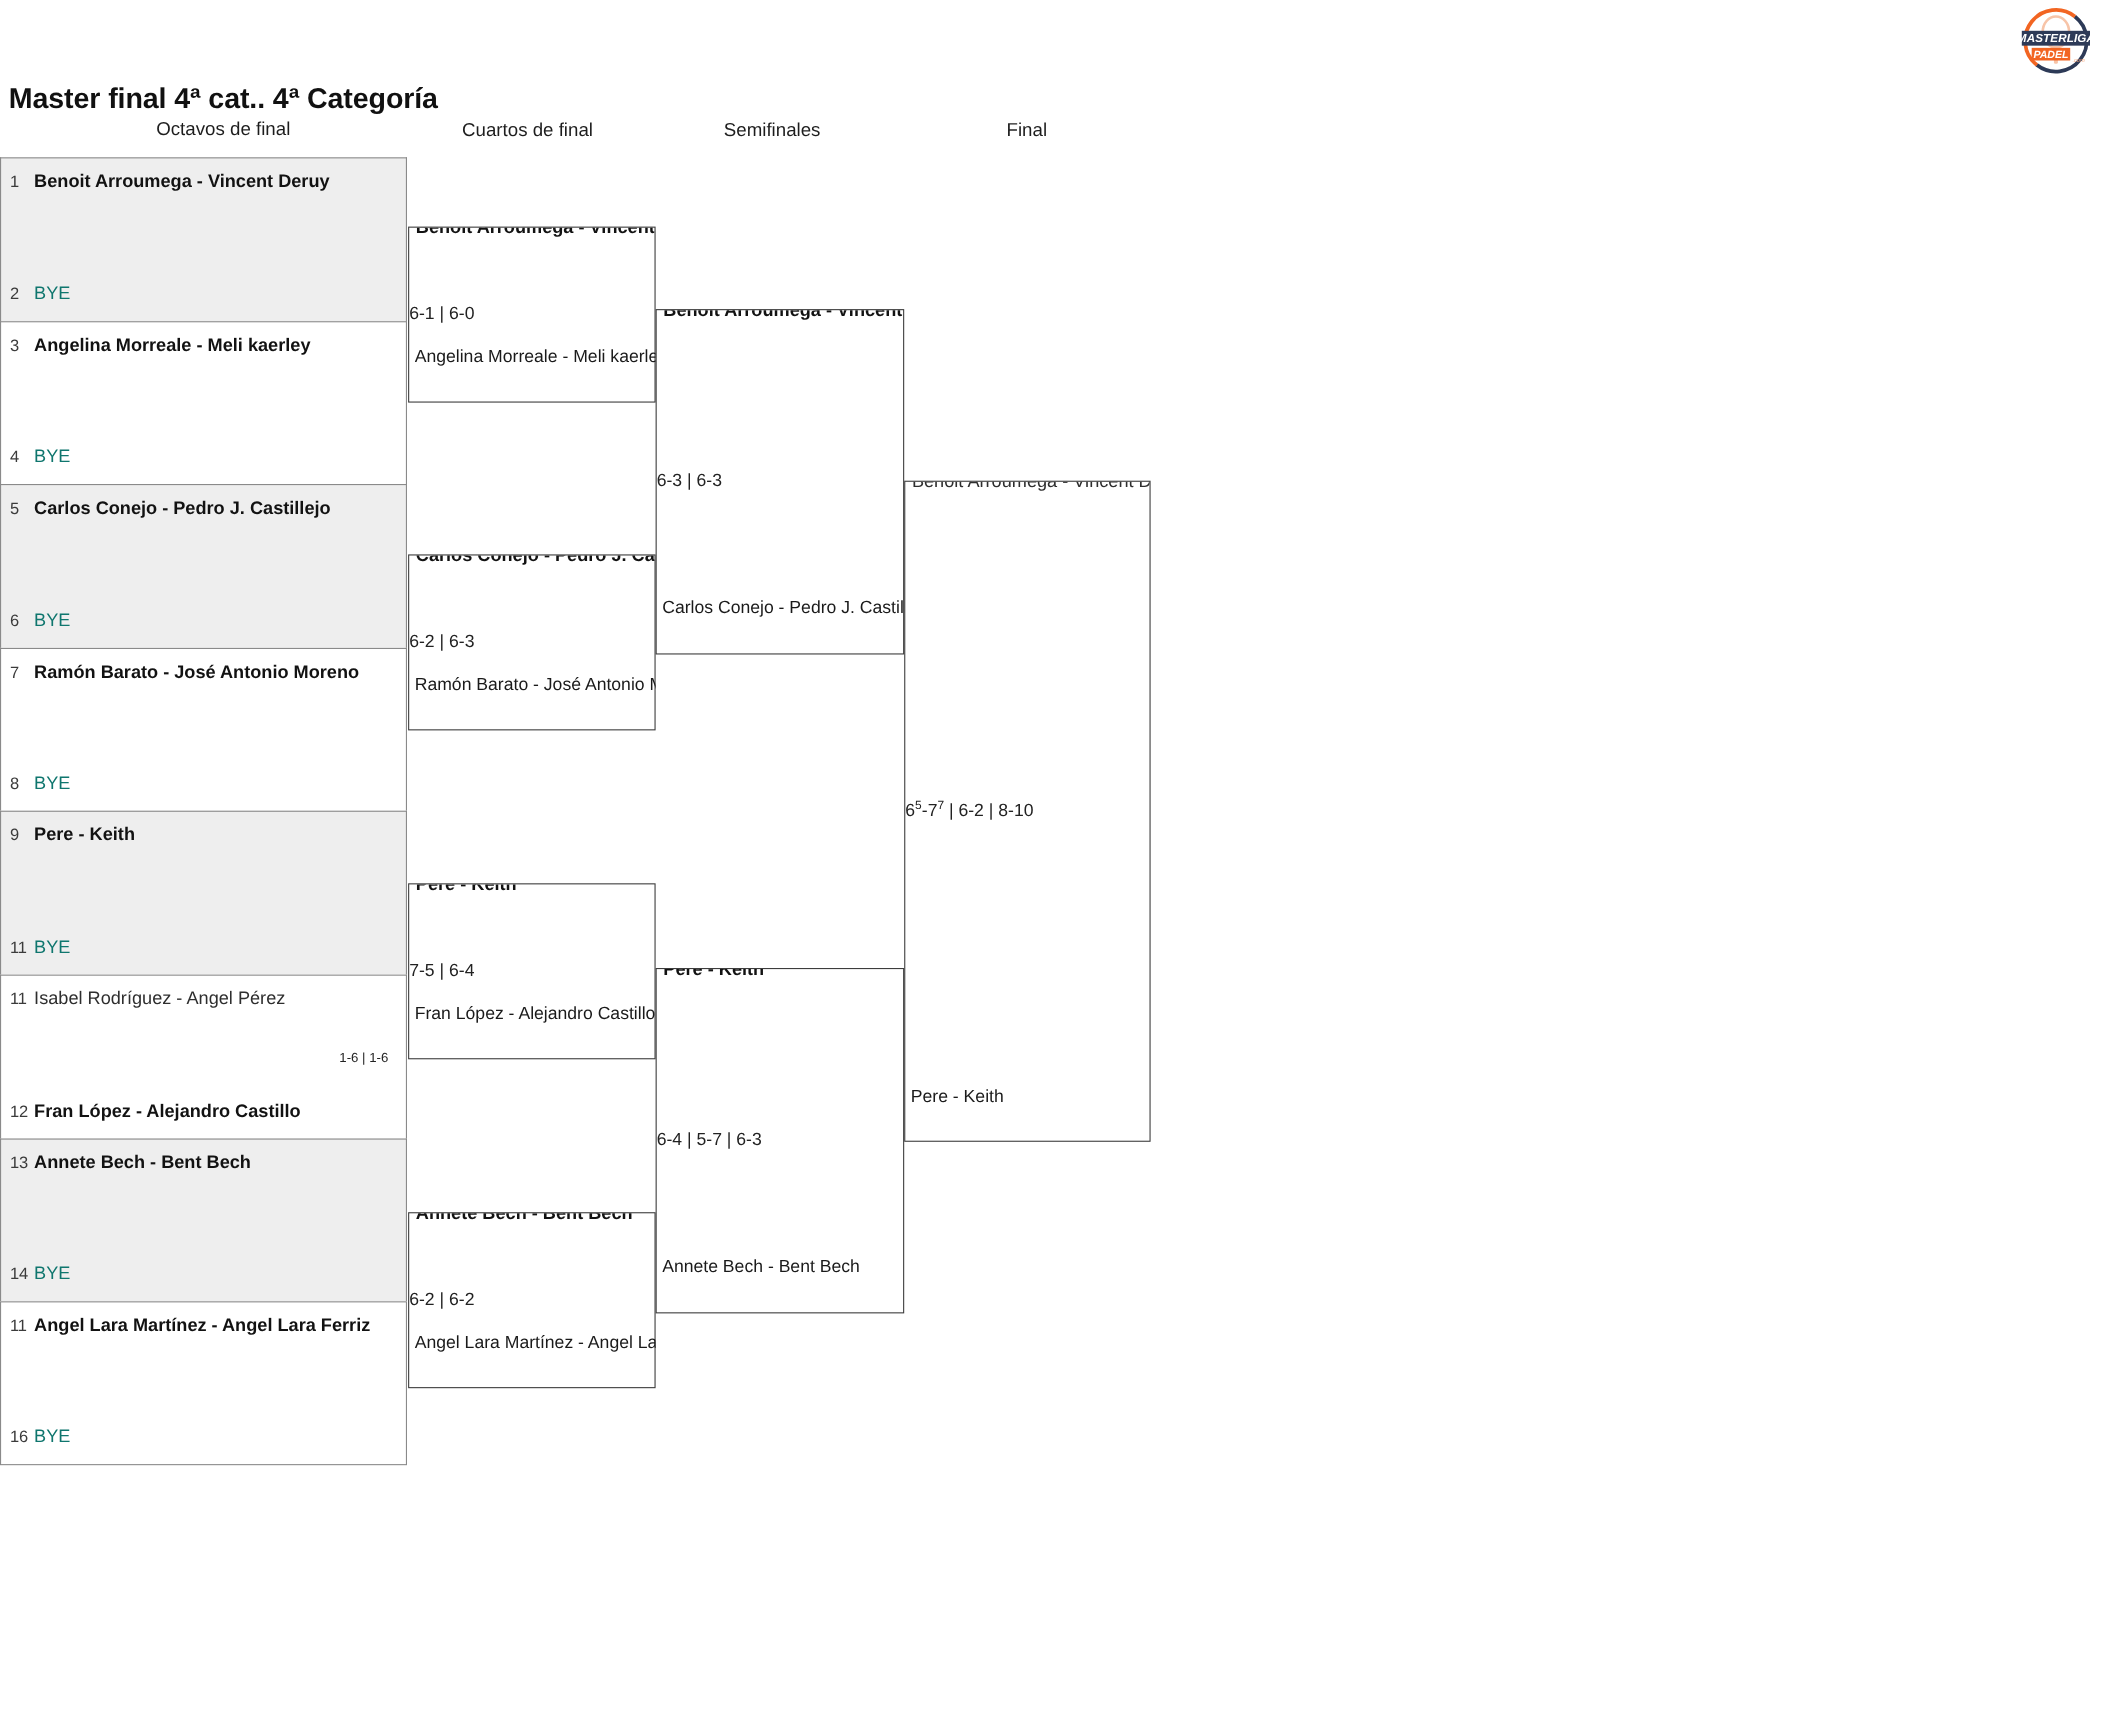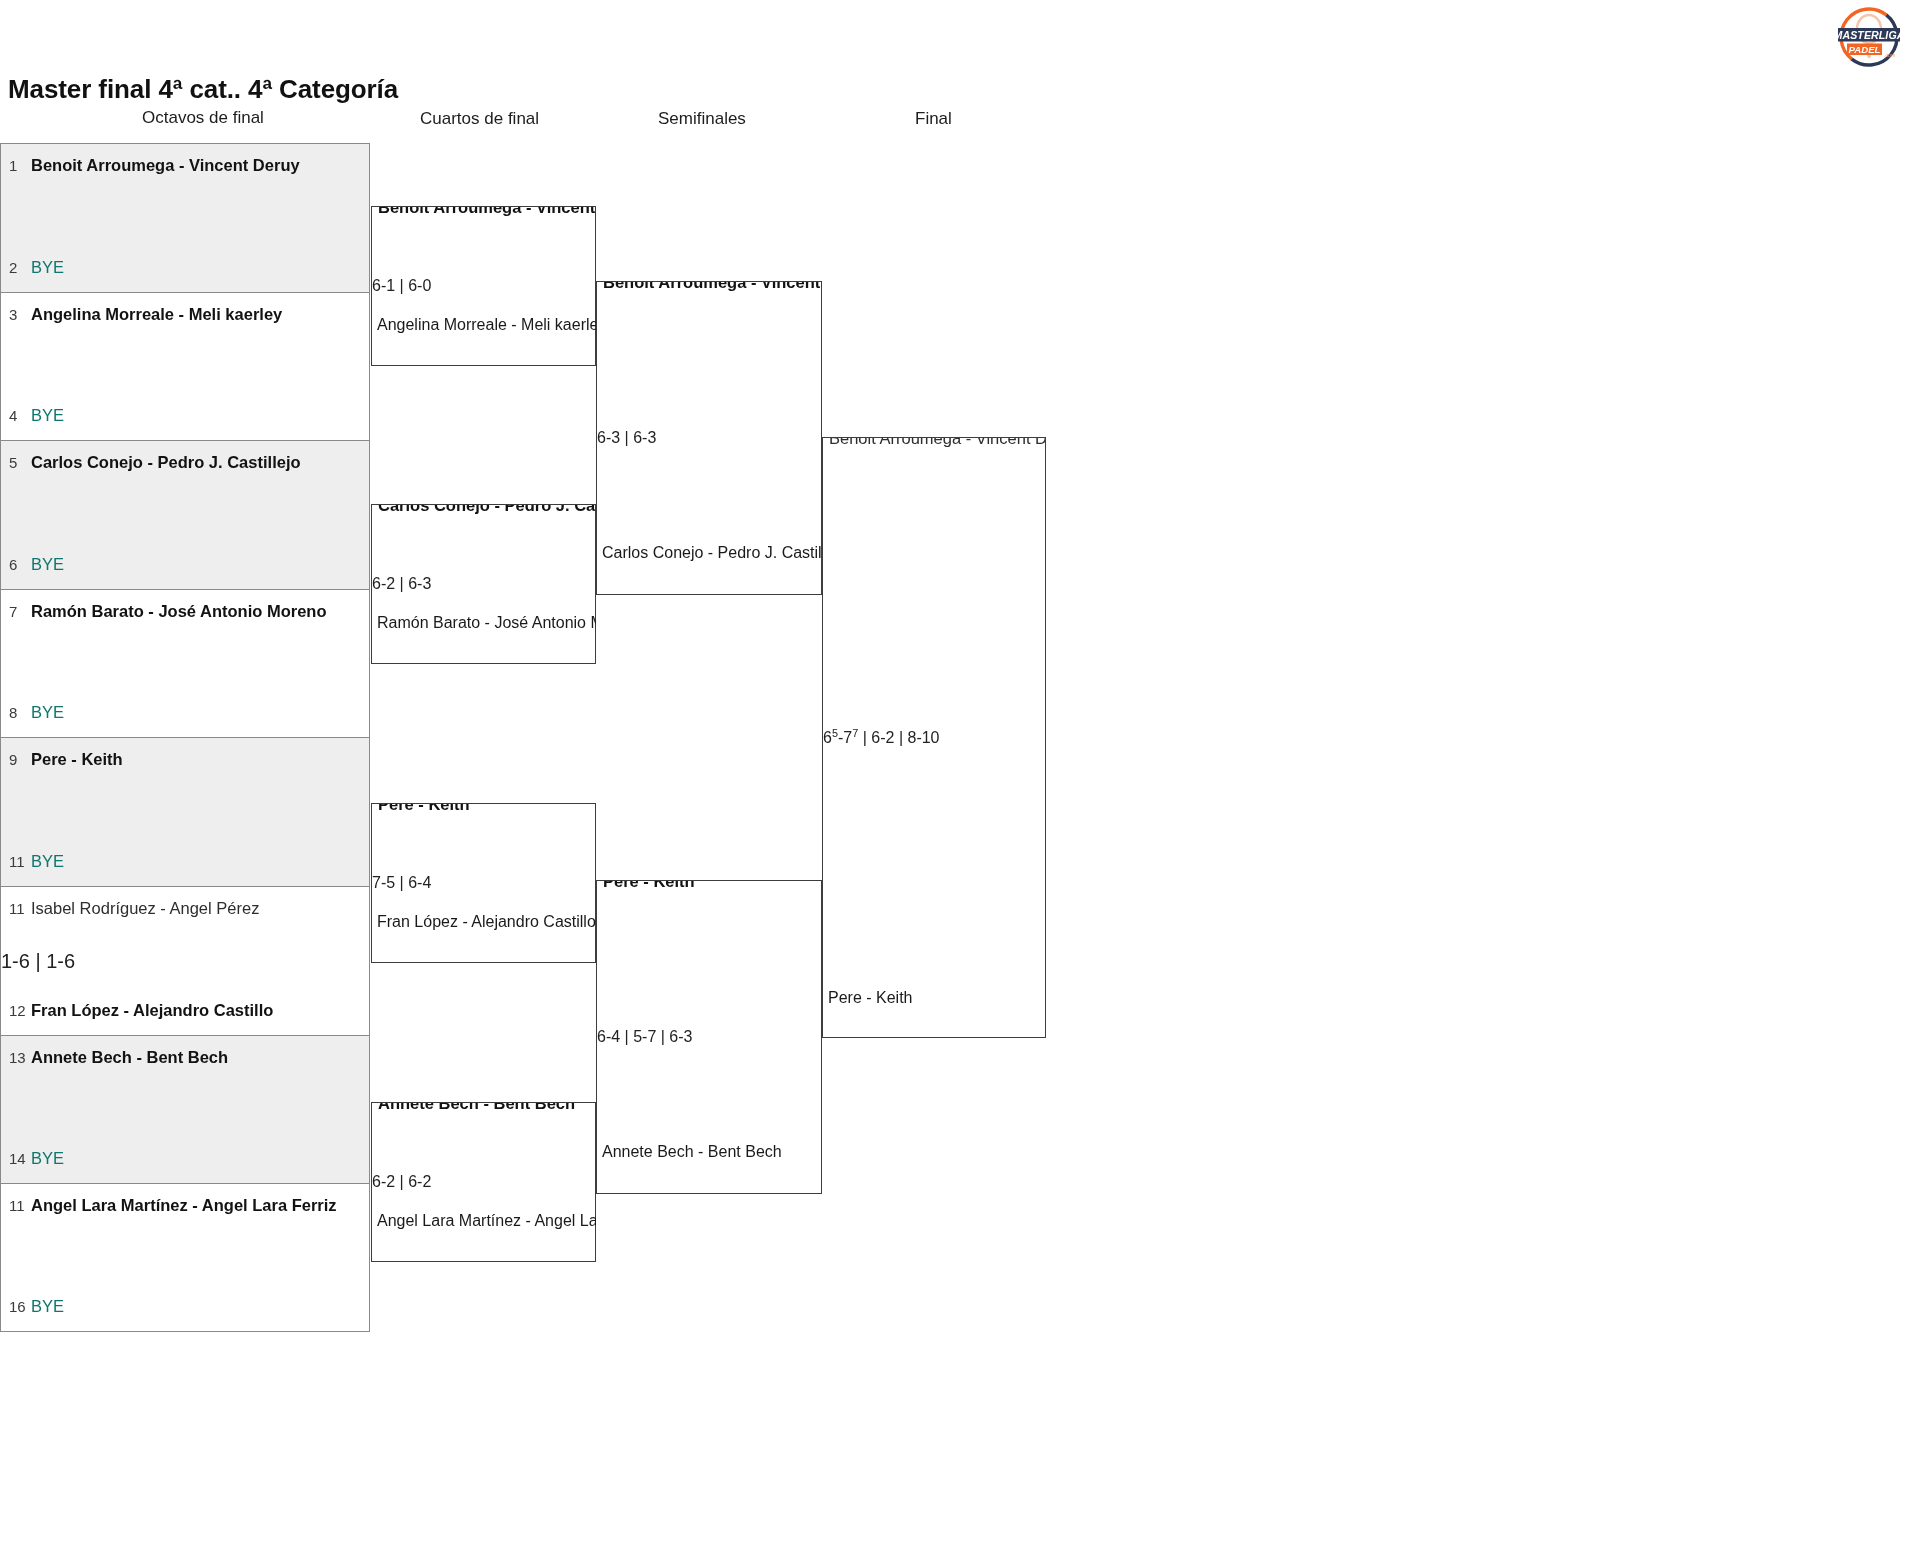--- a/index.html
+++ b/index.html
@@ -104,22 +104,22 @@
   }
   .pname.win  { font-weight: 700; color: #121212; }
   .pname.lose { font-weight: 400; color: #2e2e2e; }
   .pname.bye  { font-weight: 400; color: #0f766e; }
 
   .r1-score {
     position: absolute;
     left: 0; right: 16px;
     top: 50%;
     transform: translateY(-50%);
-    text-align: left;
-    font-size: 20px;
+    text-align: right;
+    font-size: 12px;
     font-weight: 400;
     color: #222222;
     white-space: nowrap;
   }
 
   
   .cell {
     position: absolute;
     overflow: hidden;
   }

